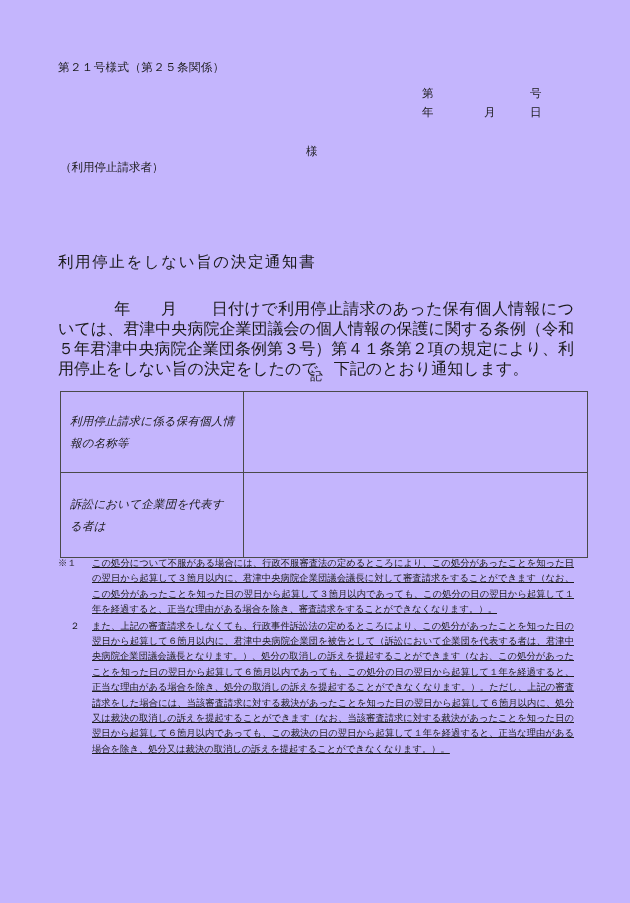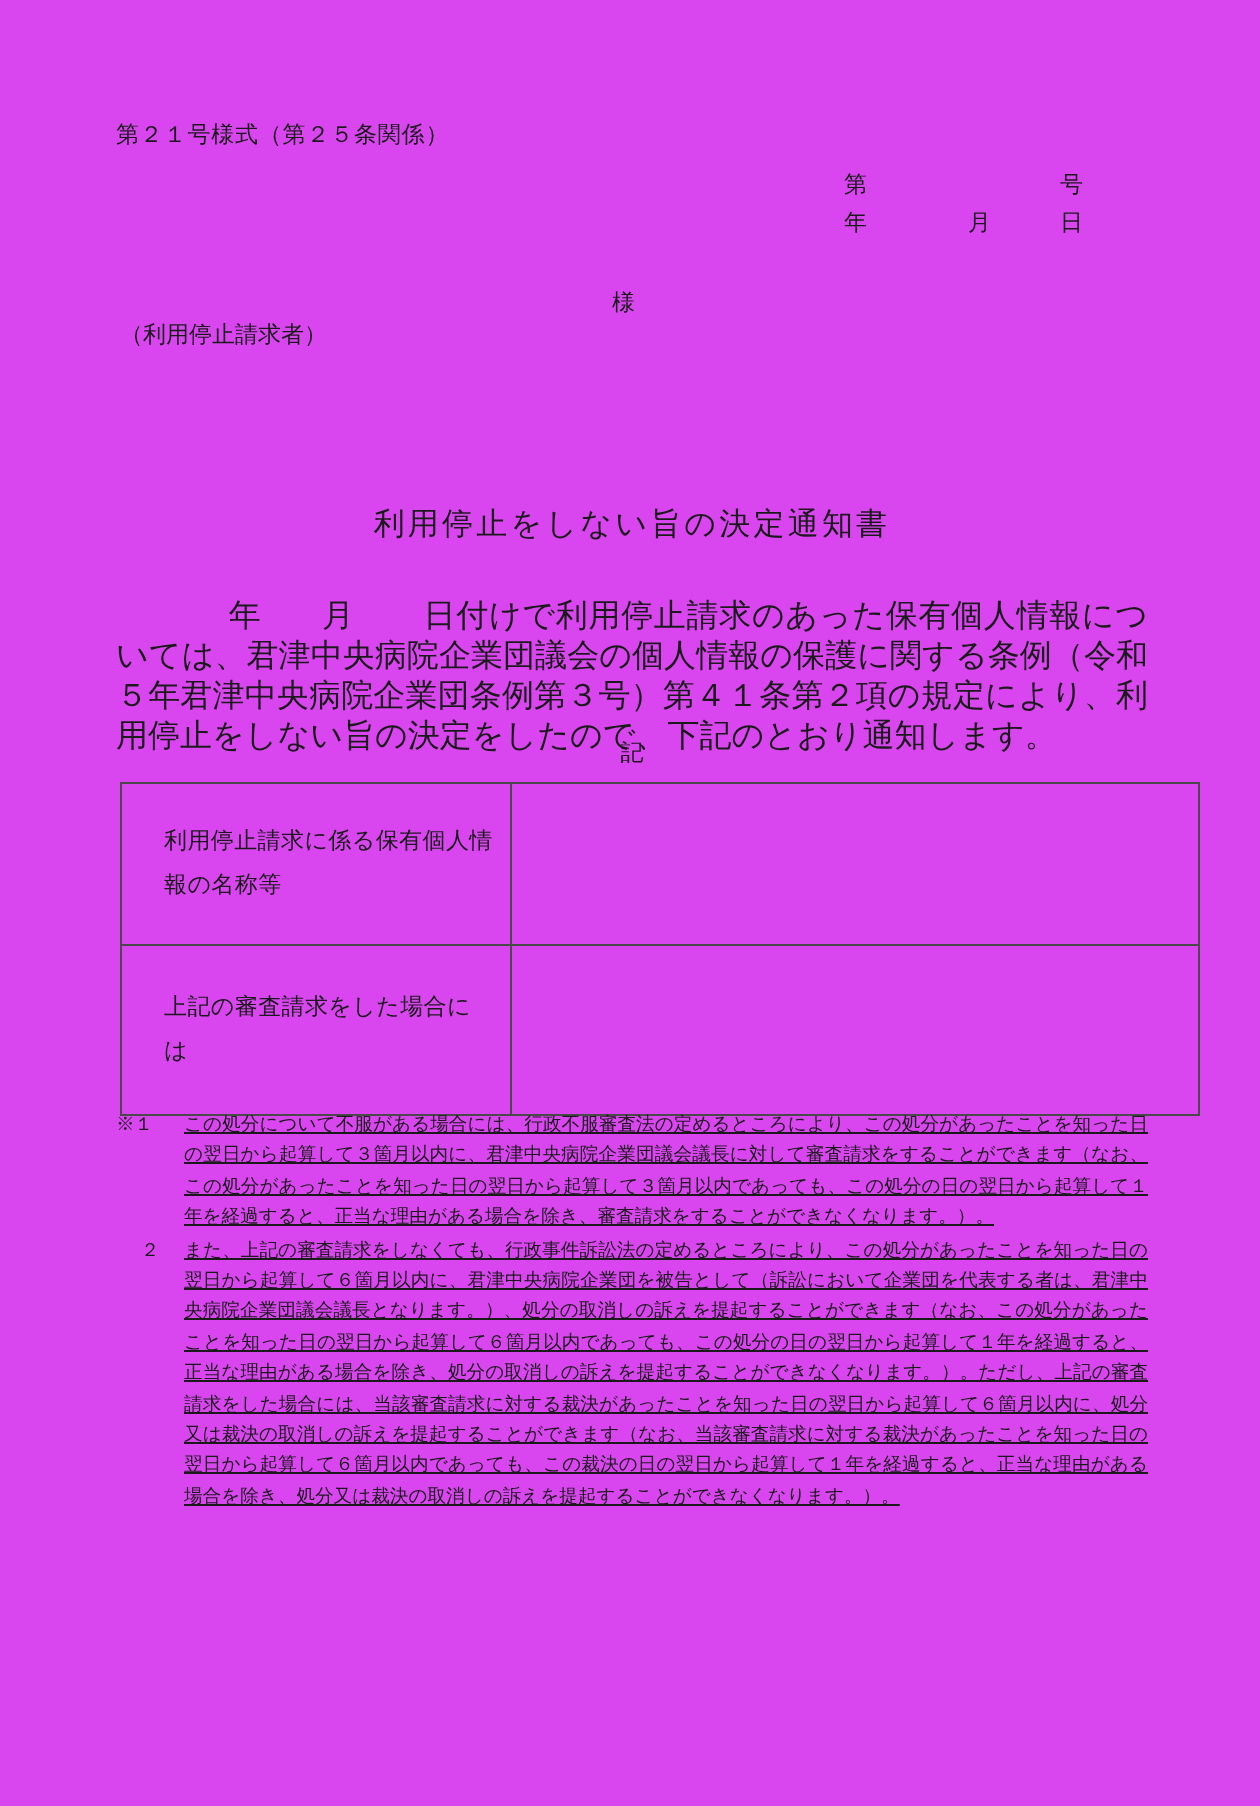--- a/index.html
+++ b/index.html
@@ -5,21 +5,21 @@
 <style>
   html, body {
     margin: 0;
     padding: 0;
     background: #ffffff;
   }
   .page {
     position: relative;
     width: 630px;
     height: 903px;
-    background: #d946ef;
+    background: #c4b5fd;
     font-family: "Liberation Serif", "DejaVu Serif", serif;
     color: #1a1a1a;
     overflow: hidden;
     box-sizing: border-box;
   }
   .sheet {
     position: absolute;
     left: 58px;
     top: 0;
     width: 516px;
@@ -77,21 +77,20 @@
     letter-spacing: 0.2px;
     white-space: nowrap;
   }
 
   
   .doc-title {
     position: absolute;
     left: 0;
     right: 0;
     top: 252px;
-    text-align: center;
     font-size: 15.5px;
     letter-spacing: 1.6px;
   }
 
   
   .body-text {
     position: absolute;
     left: 0;
     top: 299px;
     width: 516px;
@@ -125,22 +124,23 @@
   }
   .form-table td {
     border: 1px solid #4a4a4a;
     vertical-align: middle;
     padding: 0;
   }
   .form-table td.label-cell {
     width: 165px;
     font-size: 11.5px;
     line-height: 22px;
-    padding: 6px 8px 6px 21px;
+    padding: 6px 8px 6px 9px;
     letter-spacing: 0.2px;
+    font-style: italic;
   }
   .form-table td.value-cell {
     width: 343px;
   }
   .form-table tr.row-1 td { height: 68px; }
   .form-table tr.row-2 td { height: 72px; }
 
   
   .notes {
     position: absolute;
@@ -205,21 +205,21 @@
 
     <div class="kiji-mark">記</div>
 
     <table class="form-table">
       <tbody>
         <tr class="row-1">
           <td class="label-cell">利用停止請求に係る保有個人情報の名称等</td>
           <td class="value-cell"></td>
         </tr>
         <tr class="row-2">
-          <td class="label-cell">上記の審査請求をした場合には</td>
+          <td class="label-cell">訴訟において企業団を代表する者は</td>
           <td class="value-cell"></td>
         </tr>
       </tbody>
     </table>
 
     <div class="notes">
       <div class="note-item">
         <span class="note-marker">※１</span>
         <span class="note-body">この処分について不服がある場合には、行政不服審査法の定めるところにより、この処分があったことを知った日の翌日から起算して３箇月以内に、君津中央病院企業団議会議長に対して審査請求をすることができます（なお、この処分があったことを知った日の翌日から起算して３箇月以内であっても、この処分の日の翌日から起算して１年を経過すると、正当な理由がある場合を除き、審査請求をすることができなくなります。）。</span>
       </div>

